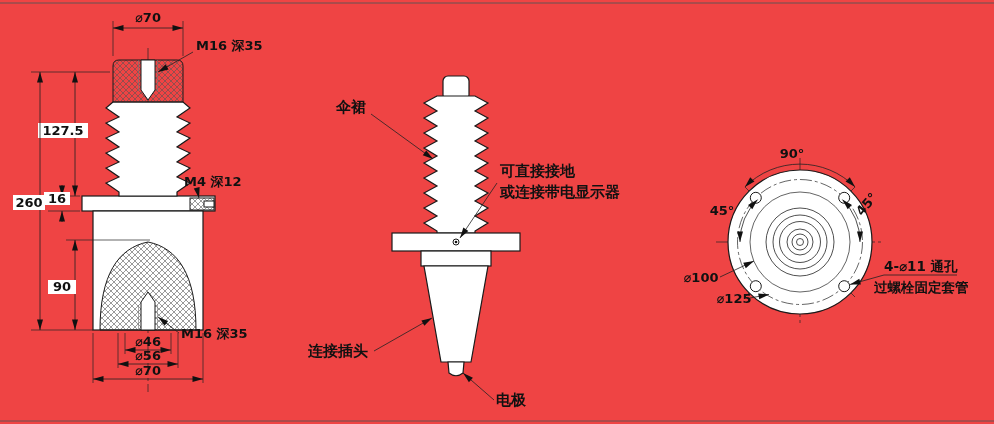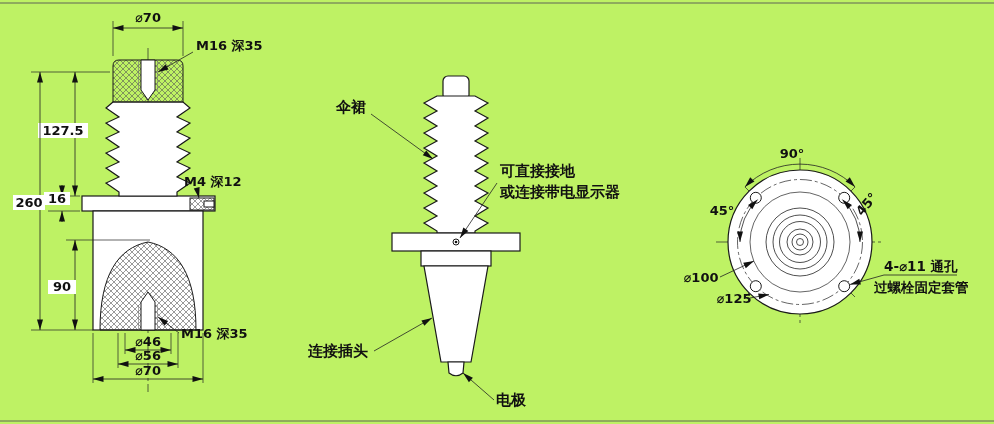--- a/index.html
+++ b/index.html
@@ -1,16 +1,16 @@
 <!DOCTYPE html>
 <html><head>
 <meta charset="utf-8">
 <style>
   html,body{margin:0;padding:0;background:#ffffff;}
-  #stage{position:relative;width:994px;height:424px;background:#bef264;overflow:hidden;
+  #stage{position:relative;width:994px;height:424px;background:#ef4444;overflow:hidden;
          font-family:"DejaVu Sans",sans-serif;}
   svg{position:absolute;left:0;top:0;}
   .outline{fill:#ffffff;stroke:#1a1a1a;stroke-width:1.2;}
   .hatch{fill:url(#xh);stroke:#1a1a1a;stroke-width:1;}
   .hole{fill:#ffffff;stroke:#1a1a1a;stroke-width:1;}
   .thread{stroke:#777;stroke-width:0.6;fill:none;}
   .dim{stroke:#222;stroke-width:0.8;fill:none;}
   .ext{stroke:#222;stroke-width:0.7;fill:none;}
   .cl{stroke:#222;stroke-width:0.7;fill:none;stroke-dasharray:12 3 3 3;}
   .frame{stroke:#555;stroke-width:0.9;}

